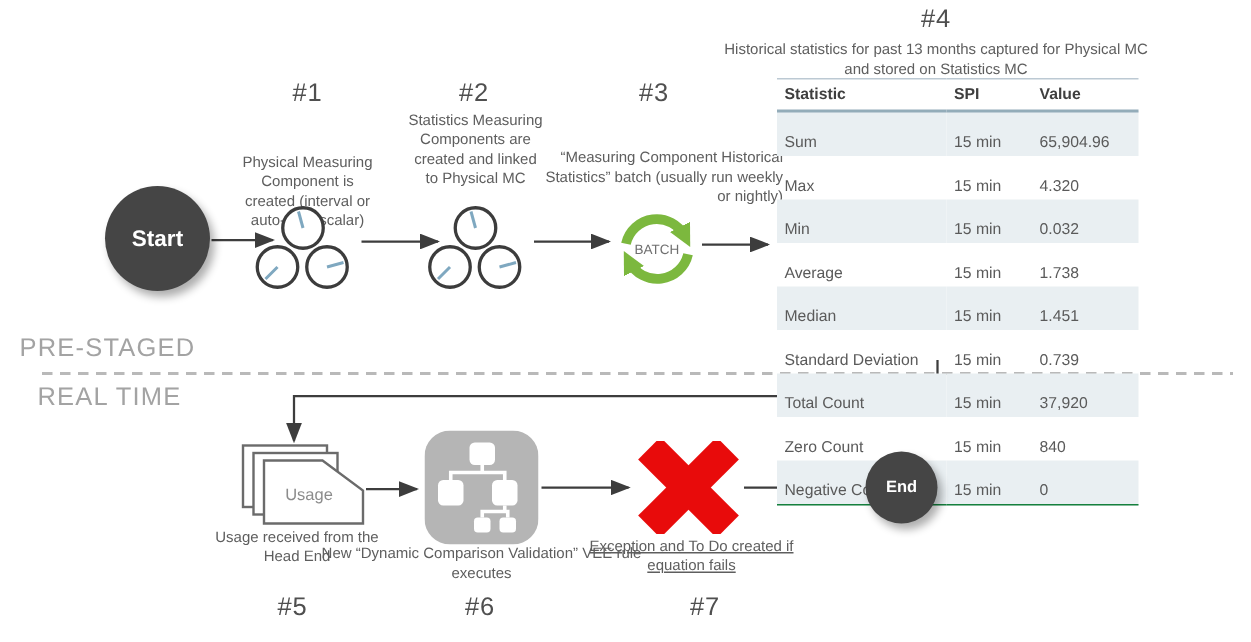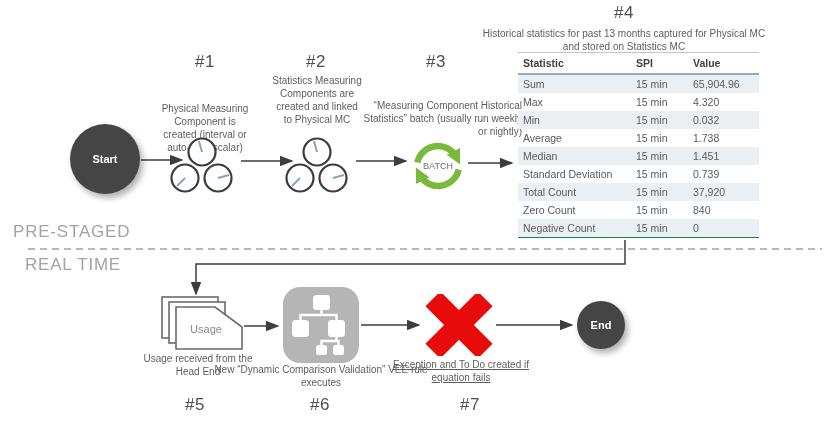--- a/index.html
+++ b/index.html
@@ -13,36 +13,36 @@
     font-size:17px; color:#4f4f4f; letter-spacing:0.5px;
   }
   .caption {
     position:absolute; text-align:center; font-size:10px; line-height:1.3;
     color:#5e5e5e;
   }
   .node-circle {
     position:absolute; border-radius:50%; background:#454545;
     box-shadow:3px 4px 6px rgba(0,0,0,0.32);
     display:flex; align-items:center; justify-content:center;
-    color:#ffffff; font-weight:bold; font-size:11px;
+    color:#ffffff; font-weight:bold; font-size:15px;
   }
   .section-label {
     position:absolute; font-size:17px; color:#a3a3a3; letter-spacing:0.8px;
   }
   #connector-layer { position:absolute; left:0; top:0; pointer-events:none; }
   
   #stats-table-wrap { position:absolute; left:518px; top:52px; width:214px; }
   table.stats { border-collapse:collapse; width:214px; table-layout:fixed; }
   table.stats th {
     text-align:left; font-size:10.5px; font-weight:bold; color:#3f3f3f;
     padding:4px 4px 4px 5px;
     border-top:1px solid #bcc9d3; border-bottom:2px solid #93acb9;
   }
   table.stats td {
-    font-size:10.5px; color:#5a5a5a; padding:3px 4px 3px 5px;
+    font-size:10.5px; color:#5a5a5a; padding:14px 4px 3px 5px;
   }
   table.stats tr.alt td { background:#e9eff2; }
   table.stats tbody tr:last-child td { border-bottom:1px solid #15803d; }
   table.stats th:nth-child(1){ width:104px; }
   table.stats th:nth-child(2){ width:48px; }
   table.stats th:nth-child(3){ width:62px; }
 </style>
 </head>
 <body>
 

